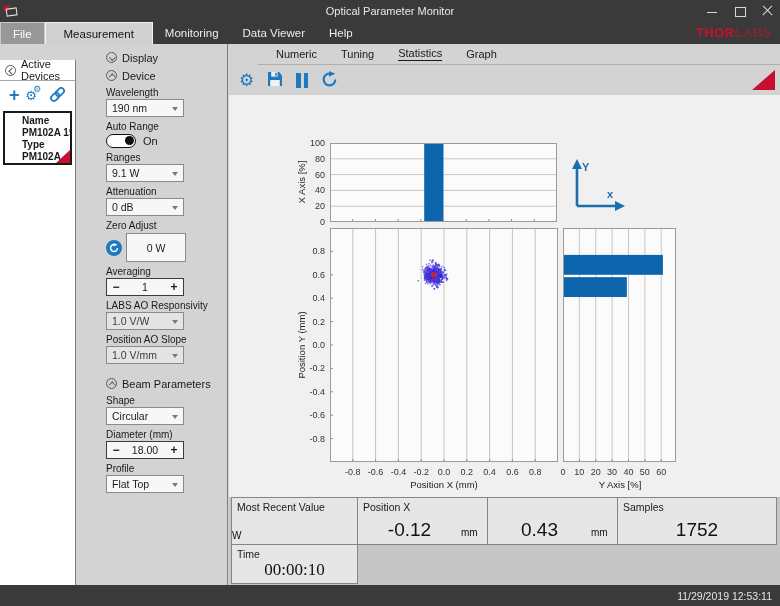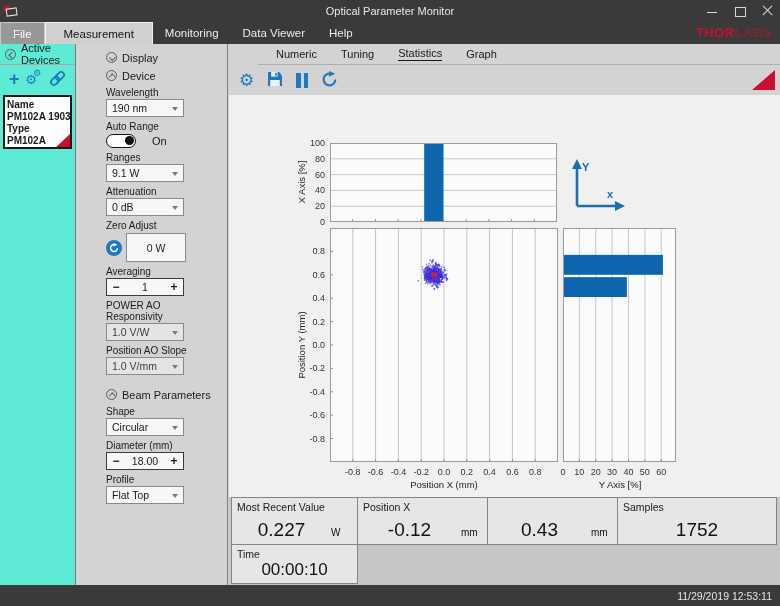--- a/index.html
+++ b/index.html
@@ -33,46 +33,46 @@
 
   
   .panel-header { height:21px; border-bottom:1px solid #a8a8a8; display:flex; align-items:center; gap:5px; padding:0 5px; }
   .chev-circle { width:11px; height:11px; min-width:11px; border:1px solid #5a5a5a; border-radius:50%; position:relative; display:inline-block; }
   .chev-circle::after { content:""; position:absolute; width:3.5px; height:3.5px; border-right:1px solid #5a5a5a; border-bottom:1px solid #5a5a5a; left:3px; top:3px; }
   .cv-left::after  { transform:rotate(135deg); left:4px; }
   .cv-down::after  { transform:rotate(45deg); top:2px; }
   .cv-up::after    { transform:rotate(-135deg); top:4px; }
 
   
-  .sidebar { position:absolute; left:0; top:44px; width:76px; height:541px; background:#5eead4; border-right:1px solid #7c7c7c; }
+  .sidebar { position:absolute; left:0; top:60px; width:76px; height:541px; background:#ffffff; border-right:1px solid #7c7c7c; }
   .dev-actions { height:28px; display:flex; align-items:center; justify-content:space-between; padding:0 9px; }
   .icon-add { color:#1e7ac0; font-size:18px; font-weight:bold; line-height:16px; }
   .icon-gears { position:relative; width:18px; height:16px; color:#1e7ac0; font-family:"DejaVu Sans",sans-serif; }
   .icon-gears .g1 { position:absolute; left:0; top:2px; font-size:13px; line-height:13px; }
   .icon-gears .g2 { position:absolute; left:8px; top:-2px; font-size:9px; line-height:9px; }
-  .device-card { position:relative; margin:2px 3px; height:54px; background:#fdfdfd; border:2px solid #1a1a1a; padding:2px 2px; overflow:hidden; }
+  .device-card { position:relative; margin:2px 3px; height:54px; background:#fdfdfd; border:2px solid #1a1a1a; padding:2px 17px; overflow:hidden; }
   .device-card .lbl { font-weight:bold; font-size:10px; line-height:12px; }
   .device-card .val { font-size:10px; line-height:12px; font-weight:bold; white-space:nowrap; }
   .corner-tri { position:absolute; right:0; bottom:0; width:0; height:0; border-left:14px solid transparent; border-bottom:13px solid #C8102E; }
 
   
   .settings { position:absolute; left:97px; top:44px; width:131px; height:541px; background:#d3d3d3; border-right:1px solid #7c7c7c; }
   .sp-tabs { display:flex; gap:12px; align-items:center; }
   .sp-tab { font-size:11px; color:#1a1a1a; }
   .sp-tab.sel { border-bottom:1.5px solid #1a1a1a; padding-bottom:1px; }
   .sp-body { padding:3px 9px 0 9px; }
   .section-hdr { display:flex; align-items:center; gap:5px; height:15px; margin-top:3px; font-size:11px; }
   .f-label { font-size:10px; margin-top:4px; margin-bottom:1px; color:#1a1a1a; }
   .dropdown { width:78px; height:18px; background:#f7f7f7; border:1px solid #8a8a8a; display:flex; align-items:center; padding:0 5px; font-size:10.5px; position:relative; }
   .dropdown.dim { background:#e4e4e4; color:#3c3c3c; }
   .dd-arrow { position:absolute; right:5px; top:7px; width:0; height:0; border-left:3.5px solid transparent; border-right:3.5px solid transparent; border-top:4px solid #7a7a7a; }
   .stepper { width:78px; height:18px; background:#f7f7f7; border:1px solid #3c3c3c; display:flex; align-items:center; font-size:10.5px; }
   .step-btn { width:18px; text-align:center; font-weight:bold; font-size:12px; }
   .step-val { flex:1; text-align:center; }
-  .toggle-row { display:flex; align-items:center; gap:16px; margin-top:2px; }
+  .toggle-row { display:flex; align-items:center; gap:7px; margin-top:2px; }
   .toggle { width:30px; height:14px; border:1.5px solid #111; border-radius:8px; background:#fdfdfd; position:relative; }
   .toggle .knob { position:absolute; right:1.5px; top:1px; width:9px; height:9px; border-radius:50%; background:#111; }
   .zero-row { display:flex; align-items:center; gap:4px; margin-top:2px; }
   .icon-circle-reset { width:16px; height:16px; border-radius:50%; background:#1e7ac0; display:flex; align-items:center; justify-content:center; }
   .zero-box { width:60px; height:29px; background:#f7f7f7; border:1px solid #8a8a8a; display:flex; align-items:center; justify-content:center; font-size:10.5px; }
 
   
   .main { position:absolute; left:229px; top:44px; width:551px; height:541px; background:#d3d3d3; }
   .main-tabs { height:21px; border-bottom:1px solid #adadad; display:flex; gap:24px; align-items:center; padding:0 0 0 18px;margin-left:29px; }
   .m-tab { font-size:11px; color:#1a1a1a; }
@@ -110,21 +110,21 @@
   .rpanel { position:absolute; background:#e6e6e6; border:1px solid #858585; }
   .rp1 { left:2px;   top:0; width:127px; height:48px; }
   .rp2 { left:128px; top:0; width:131px; height:48px; }
   .rp3 { left:258px; top:0; width:131px; height:48px; }
   .rp4 { left:388px; top:0; width:160px; height:48px; }
   .rpt { left:2px;  top:47px; width:127px; height:40px; }
   .rp-label { font-size:10.5px; padding:3px 0 0 5px; color:#1a1a1a; }
   .rp-valrow { position:absolute; left:0; right:0; bottom:3px; display:flex; align-items:baseline; }
   .rp-value { flex:1; text-align:center; font-size:19px; color:#111; }
   .rp-unit { width:26px; font-size:10px; color:#111; }
-  .rpt .rp-value { font-size:17px; }
+  .rpt .rp-value { font-size:17px;font-family:Liberation Serif, serif; }
 
   
   .statusbar { position:absolute; left:0; top:585px; width:780px; height:21px; background:#3a3a3a;
                color:#e4e4e4; display:flex; align-items:center; justify-content:flex-end; padding-right:8px; font-size:10.5px; }
 </style>
 </head>
 <body>
 
 <div class="app">
 
@@ -227,21 +227,21 @@
         <span class="zero-box">0 W</span>
       </div>
 
       <div class="f-label">Averaging</div>
       <div class="stepper">
         <span class="step-btn">−</span>
         <span class="step-val">1</span>
         <span class="step-btn">+</span>
       </div>
 
-      <div class="f-label">POWER AO Responsivity</div>
+      <div class="f-label">LABS AO Responsivity</div>
       <div class="dropdown dim">
         <span>1.0 V/W</span>
           <span class="dd-arrow"></span>
       </div>
 
       <div class="f-label">Position AO Slope</div>
       <div class="dropdown dim">
         <span>1.0 V/mm</span>
           <span class="dd-arrow"></span>
       </div>
@@ -1127,21 +1127,20 @@
           <span style="left:81.8840579710145px">50</span>
           <span style="left:98.26086956521739px">60</span>
         </div>
       <span class="hlabel" id="yhist-xlabel">Y Axis [%]</span>
     </div>
 
     <div class="readouts">
       <div class="rpanel rp1">
         <div class="rp-label">Most Recent Value</div>
         <div class="rp-valrow">
-            <span class="rp-value">0.227</span>
             <span class="rp-unit">W</span>
           </div>
       </div>
       <div class="rpanel rp2">
         <div class="rp-label">Position X</div>
         <div class="rp-valrow">
             <span class="rp-value">-0.12</span>
             <span class="rp-unit">mm</span>
           </div>
       </div>

